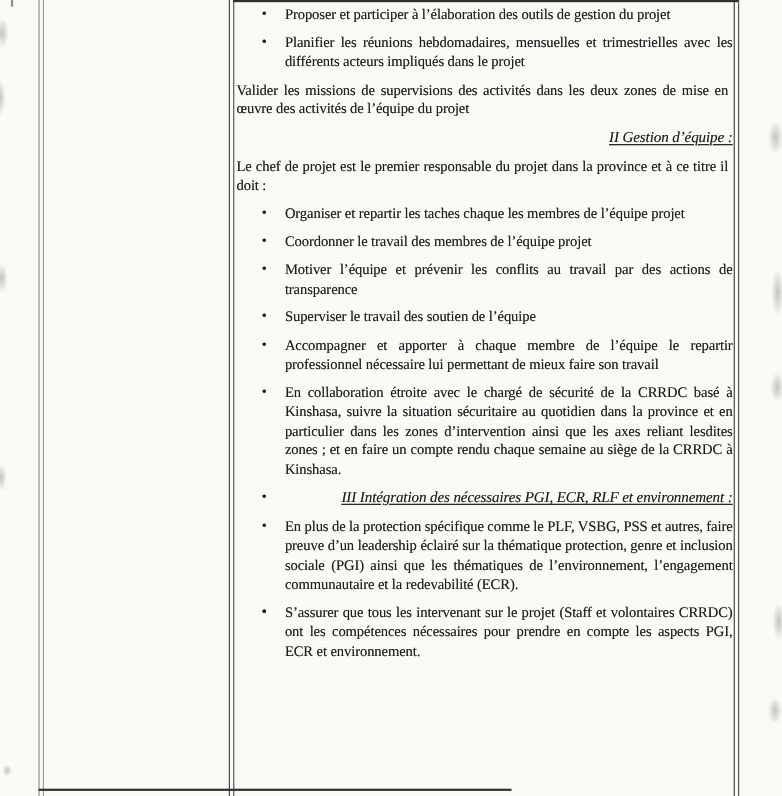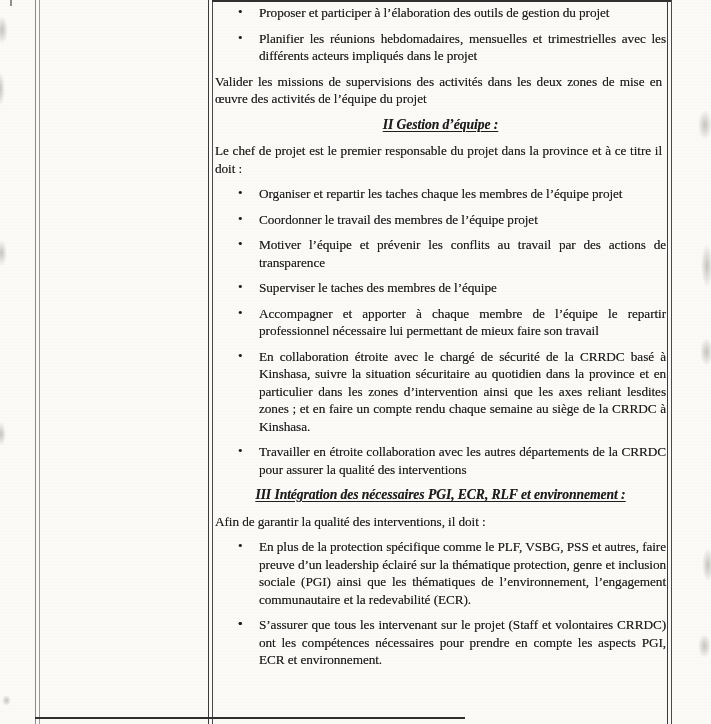--- a/index.html
+++ b/index.html
@@ -50,24 +50,24 @@
     padding-left: 44px;
     margin: 0 0 8px 0;
   }
   .dot {
     position: absolute;
     left: 23px; top: -1px;
     font-size: 13px;
   }
   .heading {
     margin: 2px 0 9px 0;
-    font-weight: bold;
+    font-weight: normal;
     font-style: italic;
     font-size: 13.7px;
-    text-align: center;
+    text-align: right;
   }
   .heading span {
     text-decoration: underline;
     text-underline-offset: 2px;
   }
 
   
   .spot {
     position: absolute;
     border-radius: 50%;
@@ -140,43 +140,41 @@
       <span>Coordonner le travail des membres de l’équipe projet</span>
     </div>
 
     <div class="li">
       <span class="dot">•</span>
       <span>Motiver l’équipe et prévenir les conflits au travail par des actions de transparence</span>
     </div>
 
     <div class="li">
       <span class="dot">•</span>
-      <span>Superviser le taches des membres de l’équipe</span>
+      <span>Superviser le travail des soutien de l’équipe</span>
     </div>
 
     <div class="li">
       <span class="dot">•</span>
       <span>Accompagner et apporter à chaque membre de l’équipe le repartir professionnel nécessaire lui permettant de mieux faire son travail</span>
     </div>
 
     <div class="li">
       <span class="dot">•</span>
       <span>En collaboration étroite avec le chargé de sécurité de la CRRDC basé à Kinshasa, suivre la situation sécuritaire au quotidien dans la province et en particulier dans les zones d’intervention ainsi que les axes reliant lesdites zones ; et en faire un compte rendu chaque semaine au siège de la CRRDC à Kinshasa.</span>
     </div>
 
     <div class="li">
       <span class="dot">•</span>
-      <span>Travailler en étroite collaboration avec les autres départements de la CRRDC pour assurer la qualité des interventions</span>
     </div>
 
     <div class="heading">
       <span>III Intégration des nécessaires PGI, ECR, RLF et environnement :</span>
     </div>
 
-    <div class="para">Afin de garantir la qualité des interventions, il doit :</div>
 
     <div class="li">
       <span class="dot">•</span>
       <span>En plus de la protection spécifique comme le PLF, VSBG, PSS et autres, faire preuve d’un leadership éclairé sur la thématique protection, genre et inclusion sociale (PGI) ainsi que les thématiques de l’environnement, l’engagement communautaire et la redevabilité (ECR).</span>
     </div>
 
     <div class="li">
       <span class="dot">•</span>
     </div>
 

